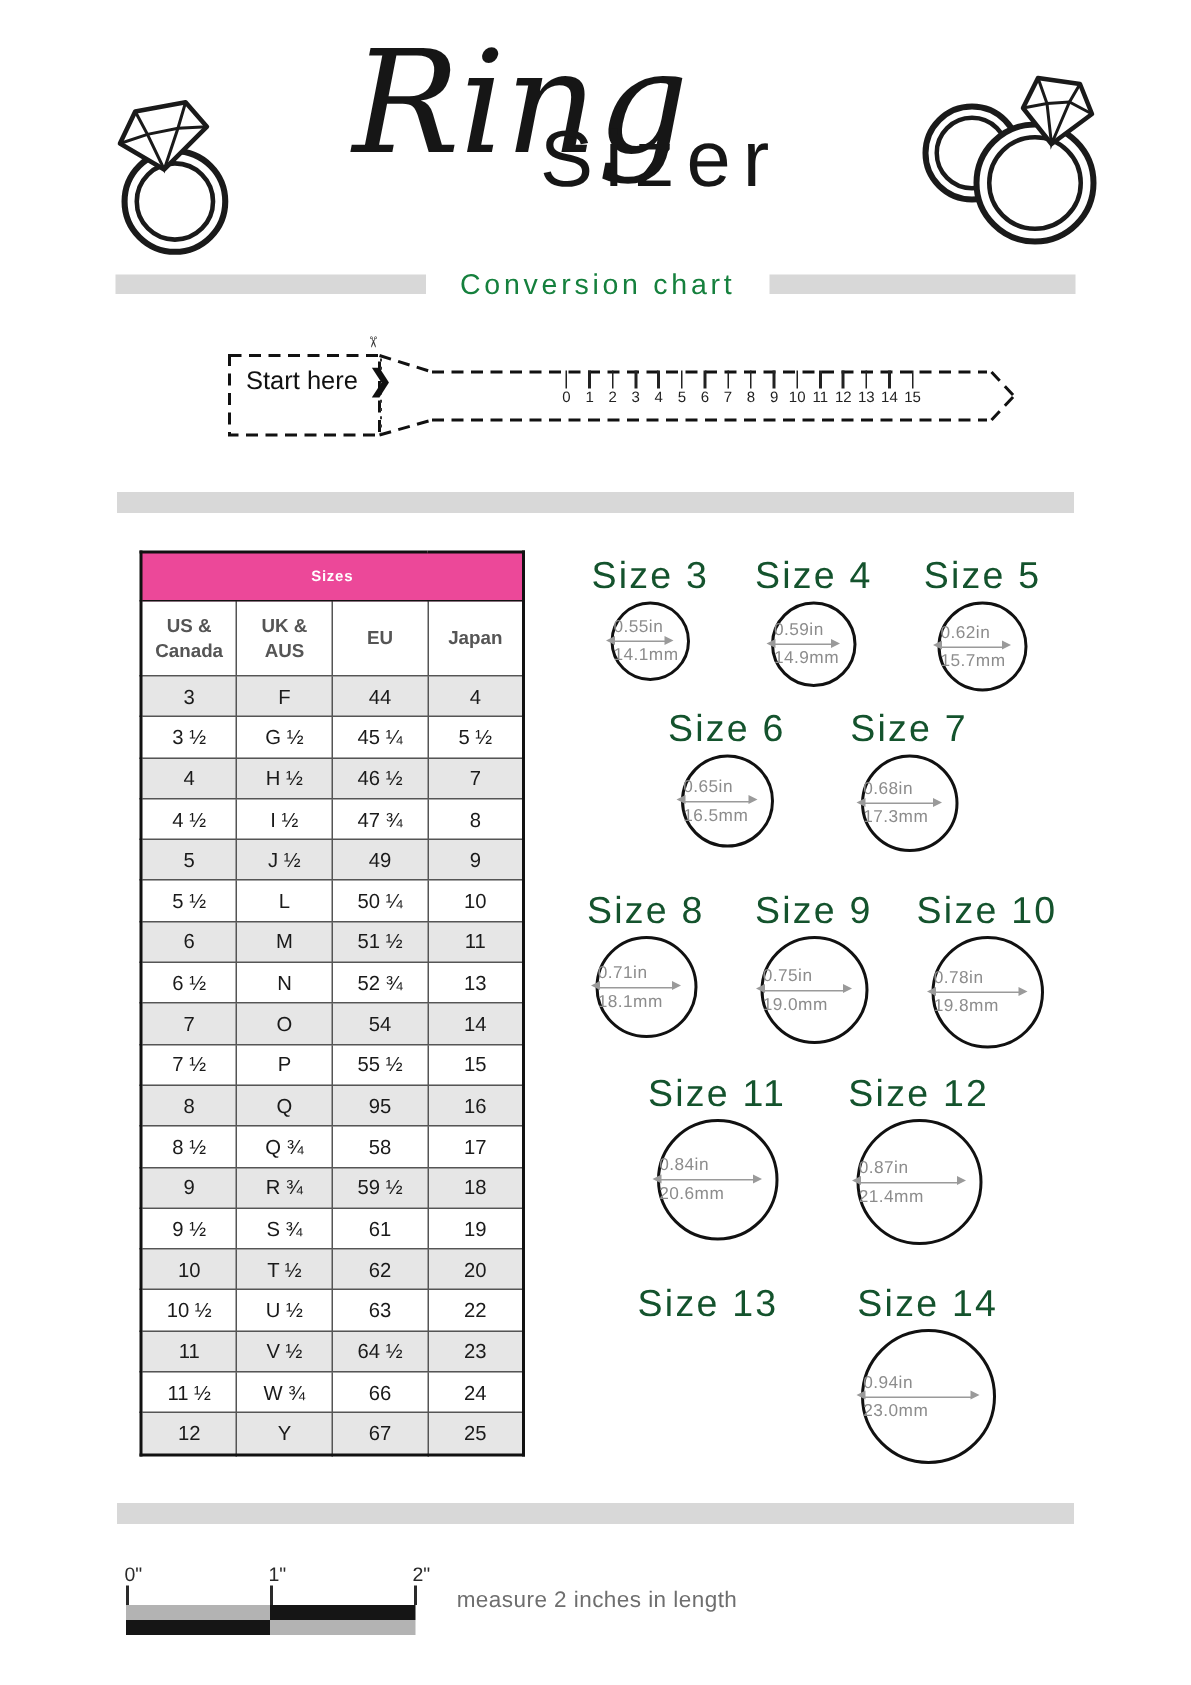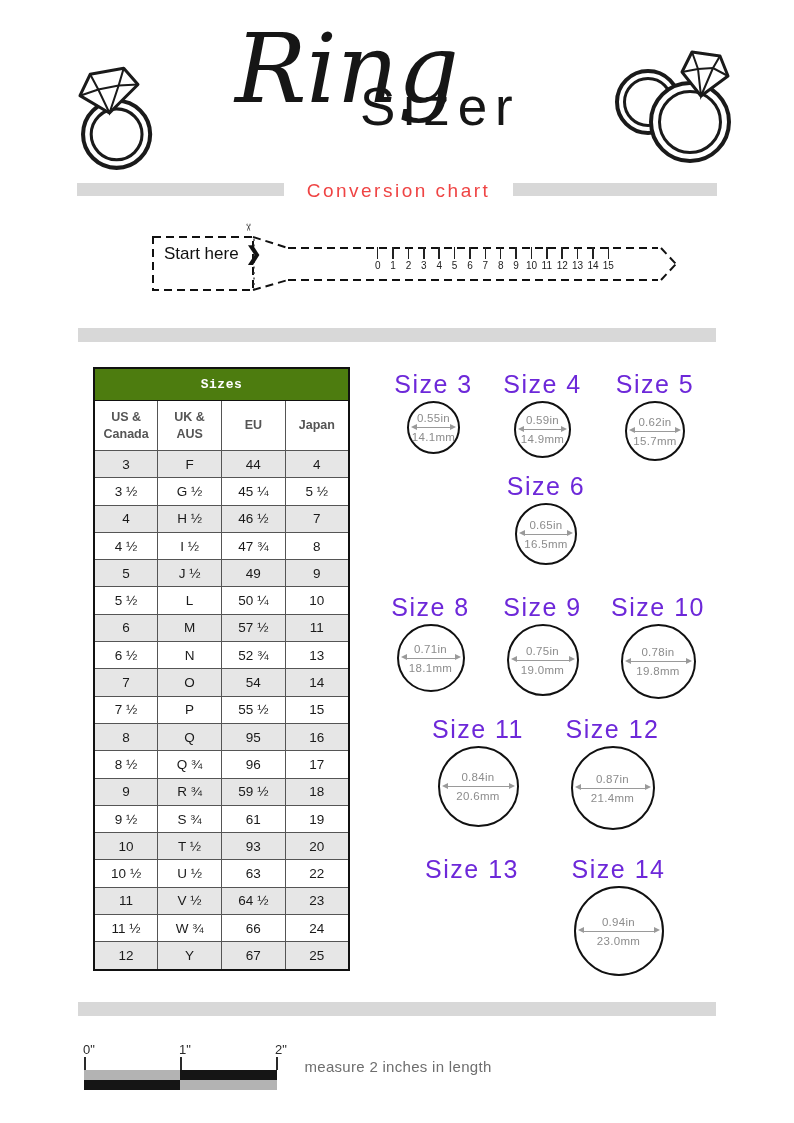--- a/index.html
+++ b/index.html
@@ -10,21 +10,21 @@
   .icon-abs{position:absolute;}
   .title-script{position:absolute;left:235px;top:22px;font-family:"DejaVu Serif",serif;
     font-style:italic;font-size:95px;font-weight:500;line-height:1;color:#161616;}
   .title-main{position:absolute;left:360px;top:80px;font-size:53px;letter-spacing:8px;
     color:#161616;line-height:1;}
   .subtitle-row{position:absolute;left:0;top:180px;width:794px;height:20px;}
   .sub-bar{position:absolute;top:3px;height:13px;background:#d8d8d8;}
   .sub-bar.left{left:77px;width:207px;}
   .sub-bar.right{left:513px;width:204px;}
   .subtitle-text{position:absolute;left:284px;width:229px;text-align:center;top:0;
-    font-size:19px;letter-spacing:2.5px;color:#ef4444;}
+    font-size:19px;letter-spacing:2.5px;color:#15803d;}
 
   
   .sizer{position:absolute;left:78px;top:225px;width:660px;height:80px;}
   .sizer svg{position:absolute;left:0;top:0;}
   .start-label{position:absolute;left:86px;top:17px;width:88px;display:flex;align-items:center;
     gap:7px;font-size:17px;color:#111;white-space:nowrap;}
   .start-chev{font-size:19px;font-weight:bold;}
   .scissors{position:absolute;left:166px;top:-3px;font-size:10px;color:#333;
     transform:rotate(90deg);}
   .ruler{position:absolute;left:292px;top:22px;width:246px;height:32px;display:flex;}
@@ -32,41 +32,41 @@
   .ruler .tick{width:1.5px;height:12px;background:#222;}
   .ruler .num{font-size:10px;color:#222;margin-top:1px;}
 
   .divider{position:absolute;left:78px;width:638px;height:14px;background:#d8d8d8;}
   .divider.top{top:328px;}
   .divider.bottom{top:1002px;}
 
   
   table.conv{position:absolute;left:93px;top:367px;width:257px;border-collapse:collapse;
     table-layout:fixed;border:2px solid #111;}
-  table.conv .caption-row th{background:#4d7c0f;color:#fff;font-size:13px;font-weight:bold;
-    letter-spacing:.5px;height:29px;border:1px solid #111;font-family:Liberation Mono, monospace;}
+  table.conv .caption-row th{background:#ec4899;color:#fff;font-size:10px;font-weight:bold;
+    letter-spacing:.5px;height:29px;border:1px solid #111;}
   table.conv .head-row th{font-size:12.5px;font-weight:bold;color:#555;height:49px;
     border:1px solid #555;background:#fff;line-height:1.3;padding:0 4px;}
   table.conv td{border:1px solid #555;text-align:center;font-size:13.5px;color:#1a1a1a;
     height:26.3px;padding:0;}
   table.conv tbody tr:nth-child(odd) td{background:#e6e6e6;}
 
   
   .size-row{position:absolute;left:368px;width:356px;display:flex;
     justify-content:center;align-items:flex-start;}
   .size-row[data-row="1"]{top:371px;gap:54px;}
   .size-row[data-row="2"]{top:473px;gap:58px;}
   .size-row[data-row="3"]{top:594px;gap:42px;}
   .size-row[data-row="4"]{top:716px;gap:52px;}
   .size-row[data-row="5"]{top:856px;gap:58px;}
   .size-group{display:flex;flex-direction:column;align-items:center;}
-  .size-label{font-size:25px;letter-spacing:1.5px;color:#6d28d9;line-height:1.04;
+  .size-label{font-size:25px;letter-spacing:1.5px;color:#14532d;line-height:1.04;
     margin-bottom:4px;white-space:nowrap;}
   .size-circle{border:2px solid #111;border-radius:50%;display:flex;flex-direction:column;
-    align-items:center;justify-content:center;box-sizing:border-box;}
+    justify-content:center;box-sizing:border-box;}
   .dim-text{font-size:11.5px;color:#8c8c8c;letter-spacing:.3px;white-space:nowrap;}
   .dim-arrow{position:relative;height:1px;background:#9a9a9a;margin:3px 0;}
   .dim-arrow::before{content:"";position:absolute;left:-5px;top:-3.5px;
     border-top:3.5px solid transparent;border-bottom:3.5px solid transparent;
     border-right:6px solid #9a9a9a;}
   .dim-arrow::after{content:"";position:absolute;right:-5px;top:-3.5px;
     border-top:3.5px solid transparent;border-bottom:3.5px solid transparent;
     border-left:6px solid #9a9a9a;}
 
   
@@ -242,21 +242,21 @@
         </tr>
         <tr>
           <td>5 ½</td>
           <td>L</td>
           <td>50 ¼</td>
           <td>10</td>
         </tr>
         <tr>
           <td>6</td>
           <td>M</td>
-          <td>57 ½</td>
+          <td>51 ½</td>
           <td>11</td>
         </tr>
         <tr>
           <td>6 ½</td>
           <td>N</td>
           <td>52 ¾</td>
           <td>13</td>
         </tr>
         <tr>
           <td>7</td>
@@ -272,39 +272,39 @@
         </tr>
         <tr>
           <td>8</td>
           <td>Q</td>
           <td>95</td>
           <td>16</td>
         </tr>
         <tr>
           <td>8 ½</td>
           <td>Q ¾</td>
-          <td>96</td>
+          <td>58</td>
           <td>17</td>
         </tr>
         <tr>
           <td>9</td>
           <td>R ¾</td>
           <td>59 ½</td>
           <td>18</td>
         </tr>
         <tr>
           <td>9 ½</td>
           <td>S ¾</td>
           <td>61</td>
           <td>19</td>
         </tr>
         <tr>
           <td>10</td>
           <td>T ½</td>
-          <td>93</td>
+          <td>62</td>
           <td>20</td>
         </tr>
         <tr>
           <td>10 ½</td>
           <td>U ½</td>
           <td>63</td>
           <td>22</td>
         </tr>
         <tr>
           <td>11</td>
@@ -353,20 +353,28 @@
         </div>
       </div>
     </div>
   <div class="size-row" data-row="2">
       <div class="size-group" style="width: 62px;">
         <div class="size-label">Size 6</div>
         <div class="size-circle" style="width: 62px; height: 62px;">
           <div class="dim-text">0.65in</div>
           <div class="dim-arrow" style="width: 44px;"></div>
           <div class="dim-text">16.5mm</div>
+        </div>
+      </div>
+      <div class="size-group" style="width: 65px;">
+        <div class="size-label">Size 7</div>
+        <div class="size-circle" style="width: 65px; height: 65px;">
+          <div class="dim-text">0.68in</div>
+          <div class="dim-arrow" style="width: 47px;"></div>
+          <div class="dim-text">17.3mm</div>
         </div>
       </div>
     </div>
   <div class="size-row" data-row="3">
       <div class="size-group" style="width: 68px;">
         <div class="size-label">Size 8</div>
         <div class="size-circle" style="width: 68px; height: 68px;">
           <div class="dim-text">0.71in</div>
           <div class="dim-arrow" style="width: 50px;"></div>
           <div class="dim-text">18.1mm</div>

